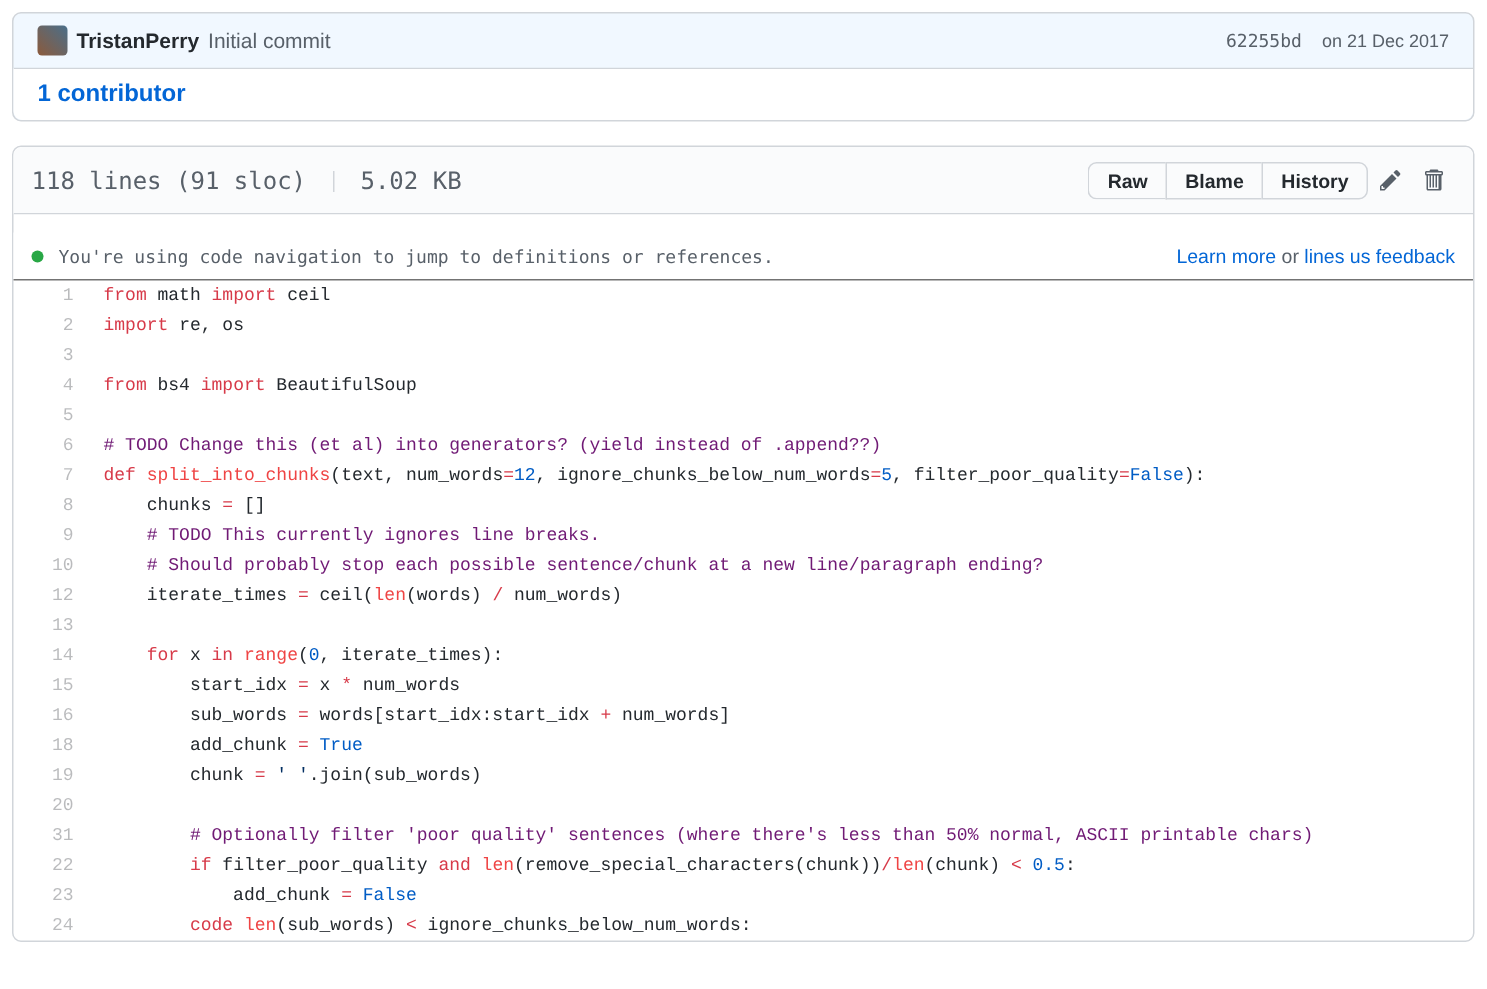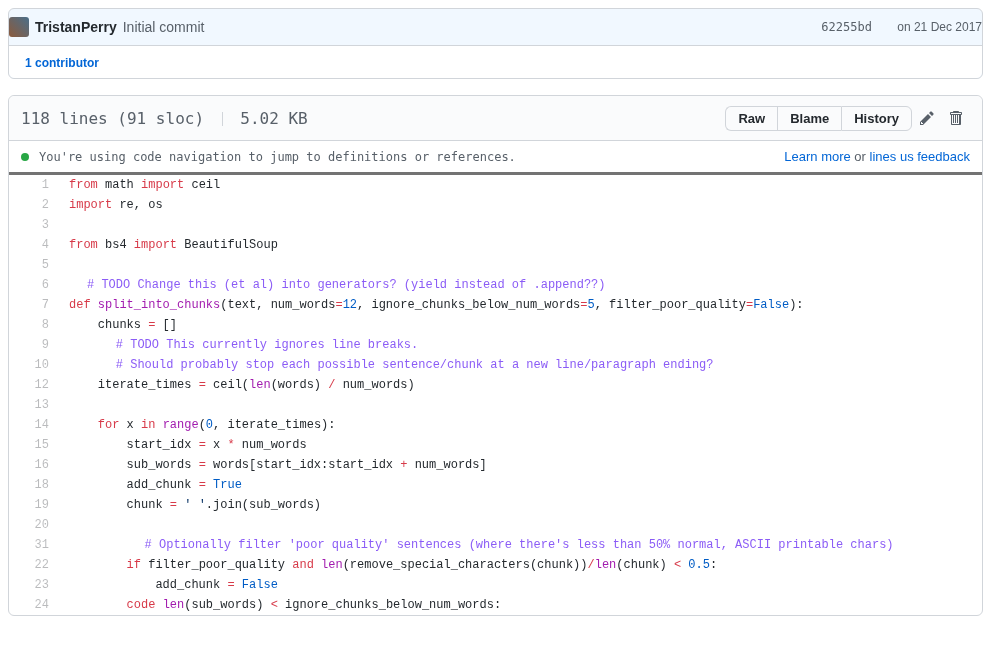--- a/index.html
+++ b/index.html
@@ -1,48 +1,48 @@
 <!DOCTYPE html>
 <html><head>
 <meta charset="utf-8">
 <style>
 * { box-sizing: border-box; margin: 0; padding: 0; }
 body { font-family: -apple-system, BlinkMacSystemFont, "Segoe UI", Helvetica, Arial, sans-serif; font-size: 14px; color: #24292e; background: #fff; padding: 8px; }
 .commit-box { border: 1px solid #d1d5da; border-radius: 6px; margin-bottom: 16px; background: #f1f8ff; }
-.commit-header { display: flex; align-items: center; padding: 8px 0; }
+.commit-header { display: flex; align-items: center; padding: 8px 16px; }
 .avatar { width: 20px; height: 20px; border-radius: 3px; background: linear-gradient(45deg, #8b5a3c, #4a6f8a); margin-right: 6px; }
 .author { font-weight: 600; color: #24292e; text-decoration: none; }
 .commit-msg { color: #586069; margin-left: 6px; }
 .commit-meta { margin-left: auto; color: #586069; font-size: 12px; }
-.commit-sha { font-family: SFMono-Regular, Consolas, monospace; margin-right: 22px; }
+.commit-sha { font-family: SFMono-Regular, Consolas, monospace; margin-right: 10px; }
 .contributors { padding: 8px 16px; border-top: 1px solid #d1d5da; background: #fff; border-radius: 0 0 6px 6px; }
-.contributors a { color: #0366d6; text-decoration: none; font-weight: 600; font-size: 12px; }
+.contributors a { color: #0366d6; text-decoration: none; font-weight: 600; font-size: 16px; }
 .file-box { border: 1px solid #d1d5da; border-radius: 6px; }
 .file-header { display: flex; align-items: center; padding: 8px 12px; background: #fafbfc; border-bottom: 1px solid #d1d5da; border-radius: 6px 6px 0 0; }
 .file-info { font-family: SFMono-Regular, Consolas, monospace; font-size: 16px; color: #586069; }
 .file-info .divider { display: inline-block; width: 1px; height: 14px; background: #d1d5da; margin: 0 8px; vertical-align: middle; }
 .file-actions { margin-left: auto; display: flex; align-items: center; gap: 0; }
 .btn-group { display: flex; }
 .btn { padding: 4px 12px; font-size: 13px; font-weight: 600; background: #fafbfc; border: 1px solid #d1d5da; cursor: pointer; color: #24292e; }
 .btn-group .btn { border-right-width: 0; }
 .btn-group .btn:first-child { border-radius: 6px 0 0 6px; }
 .btn-group .btn:last-child { border-radius: 0 6px 6px 0; border-right-width: 1px; }
 .icon-btn { padding: 6px 8px; cursor: pointer; color: #586069; display: flex; align-items: center; }
-.nav-banner { display: flex; align-items: center; padding: 8px 12px; border-bottom: 3px solid #737373; background: #fff; font-family: SFMono-Regular, Consolas, monospace; font-size: 12px; color: #586069; }
+.nav-banner { display: flex; align-items: center; padding: 8px 12px; border-bottom: 1px solid #737373; background: #fff; font-family: SFMono-Regular, Consolas, monospace; font-size: 12px; color: #586069; margin-top: 12px; }
 .dot { width: 8px; height: 8px; border-radius: 50%; background: #28a745; margin-right: 10px; }
 .nav-links { margin-left: auto; font-family: -apple-system, sans-serif; font-size: 13px; }
 .nav-links a { color: #0366d6; text-decoration: none; }
 .code-table { width: 100%; border-collapse: collapse; font-family: SFMono-Regular, Consolas, "Liberation Mono", Menlo, monospace; font-size: 12px; }
 .lineno { width: 50px; min-width: 50px; padding: 0 10px; text-align: right; color: rgba(27,31,35,0.3); user-select: none; vertical-align: top; line-height: 20px; }
 .codeline { padding: 0 10px; white-space: pre; line-height: 20px; color: #24292e; }
 .kw { color: #d73a49; }
-.fn { color: #a21caf; }
+.fn { color: #ef4444; }
 .str { color: #032f62; }
 .num { color: #005cc5; }
-.cm { color: #8b5cf6; margin-left: 18px; }
+.cm { color: #701a75; }
 .bool { color: #005cc5; }
 .op { color: #d73a49; }
 svg { display: block; }
 </style>
 </head>
 <body>
 
 <div class="commit-box">
   <div class="commit-header">
     <div class="avatar"></div>

